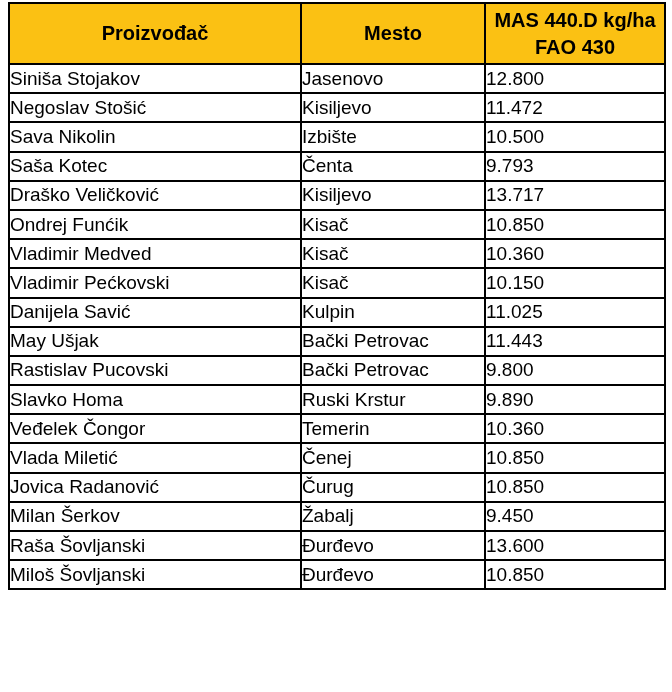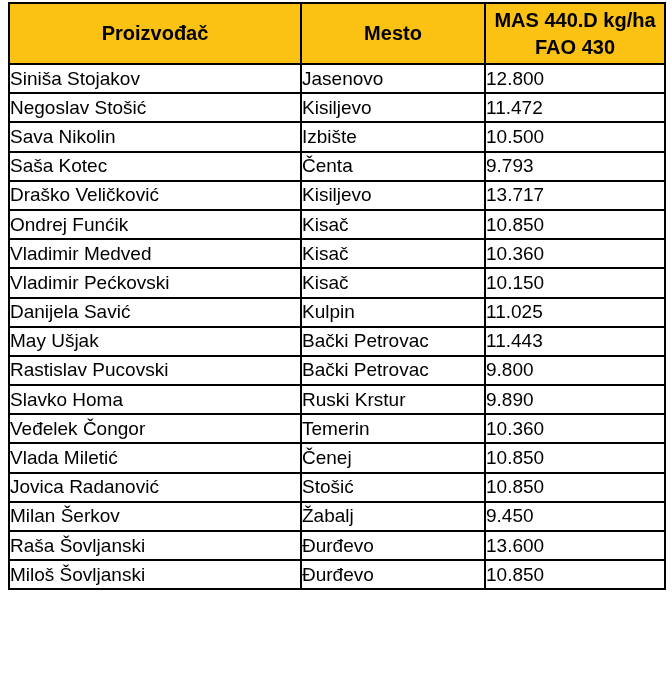--- a/index.html
+++ b/index.html
@@ -150,21 +150,21 @@
   </tr>
 
   <tr>
     <td class="cell-producer">Vlada Miletić</td>
     <td class="cell-place">Čenej</td>
     <td class="cell-value">10.850</td>
   </tr>
 
   <tr>
     <td class="cell-producer">Jovica Radanović</td>
-    <td class="cell-place">Stošić</td>
+    <td class="cell-place">Čurug</td>
     <td class="cell-value">10.850</td>
   </tr>
 
   <tr>
     <td class="cell-producer">Milan Šerkov</td>
     <td class="cell-place">Žabalj</td>
     <td class="cell-value">9.450</td>
   </tr>
 
   <tr>

